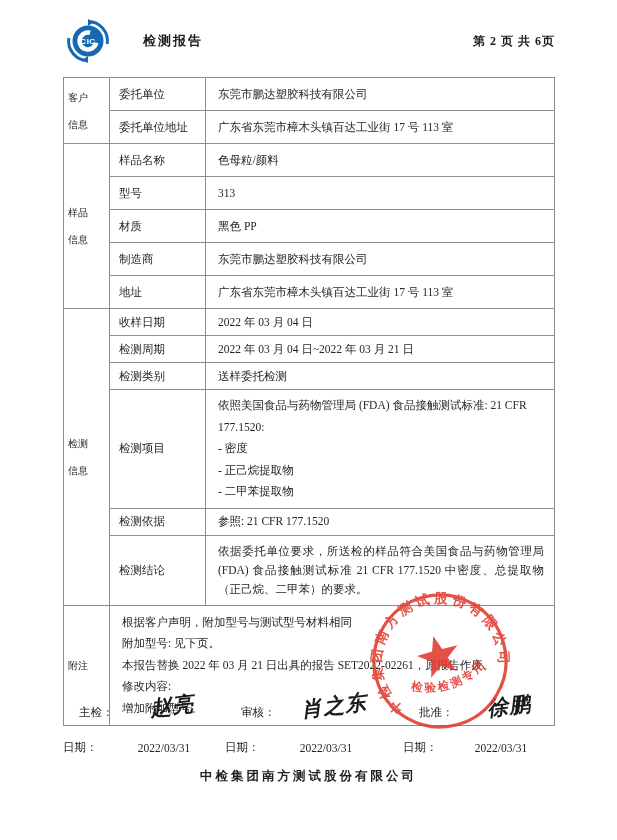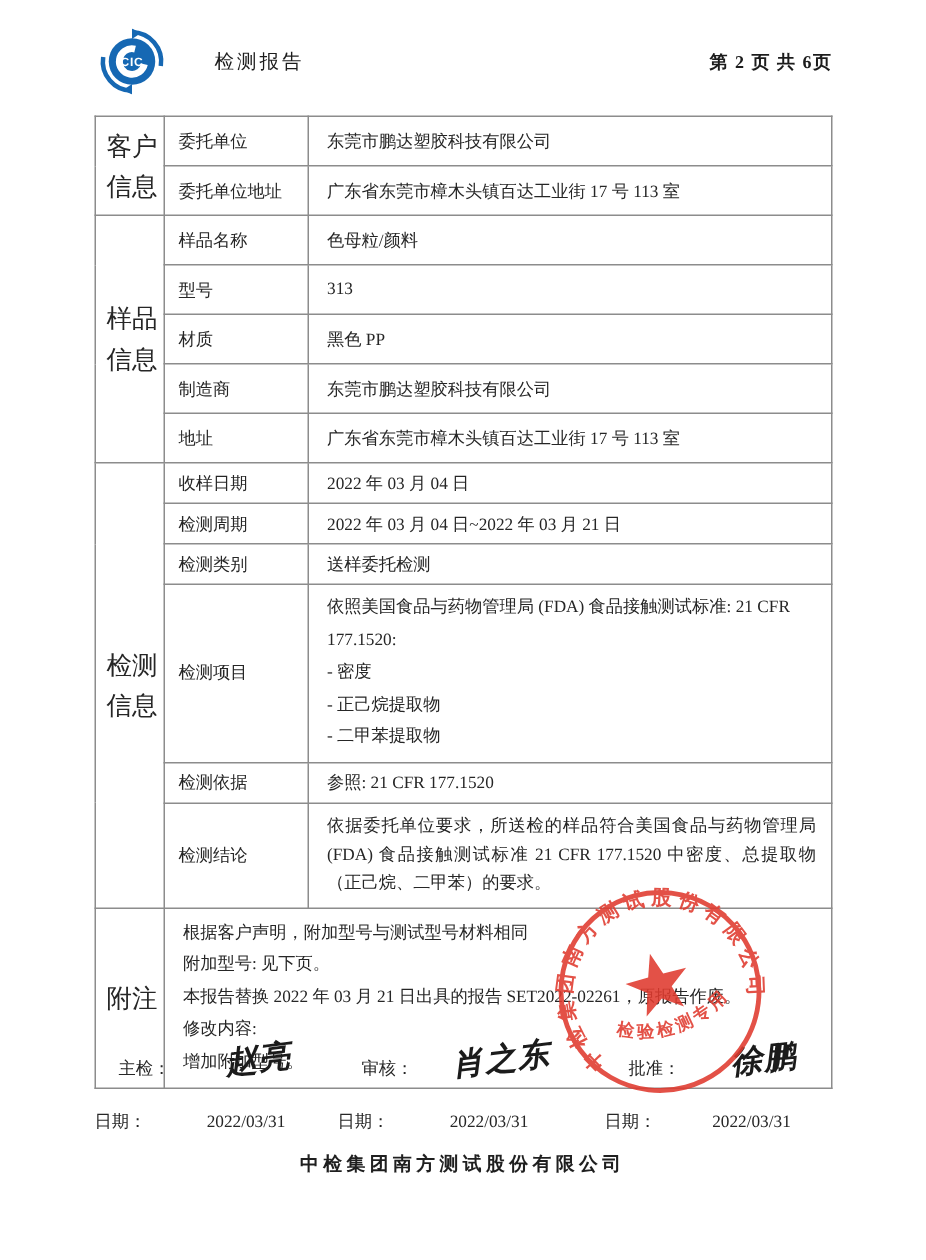--- a/index.html
+++ b/index.html
@@ -4,33 +4,33 @@
 <style>
   html,body{margin:0;padding:0;background:#ffffff;}
   .page{
     position:relative;width:617px;height:840px;background:#ffffff;
     font-family:"Liberation Serif","DejaVu Serif",serif;
     color:#222222;overflow:hidden;
   }
   
   .header{position:absolute;left:63px;top:16px;width:492px;height:50px;display:flex;align-items:center;}
   .logo{width:50px;height:44px;flex:0 0 auto;}
-  .hdr-title{font-size:13px;font-weight:normal;letter-spacing:2px;margin-left:30px;color:#1c1c1c;}
+  .hdr-title{font-size:13px;font-weight:bold;letter-spacing:2px;margin-left:30px;color:#1c1c1c;}
   .hdr-no{font-size:12px;font-weight:bold;margin-left:52px;color:#1c1c1c;white-space:nowrap;}
   .hdr-page{font-size:12px;font-weight:bold;margin-left:auto;color:#1c1c1c;white-space:nowrap;letter-spacing:1px;}
   
   .info-table{
     position:absolute;left:63px;top:77px;width:492px;
     border-collapse:collapse;table-layout:fixed;
     font-size:11.5px;color:#262626;
   }
   .info-table td{border:1px solid #8c8c8c;vertical-align:middle;}
   td.group{
-    text-align:right;white-space:pre-line;line-height:27px;
-    font-size:17px;color:#262626;padding:0 4px;
+    text-align:left;white-space:pre-line;line-height:27px;
+    font-size:10px;color:#262626;padding:0 4px;
   }
   td.lbl{padding:0 4px 0 9px;}
   td.val{padding:2px 10px 2px 12px;}
   tr.h33{height:33px;}
   tr.h27{height:27px;}
   .cell-lines div{line-height:21.5px;}
   .para{line-height:19px;text-align:justify;}
   
   .sig-area{position:absolute;left:63px;top:678px;width:492px;height:84px;font-size:11.5px;color:#262626;}
   .sig-col{position:absolute;top:0;width:158px;height:84px;}

